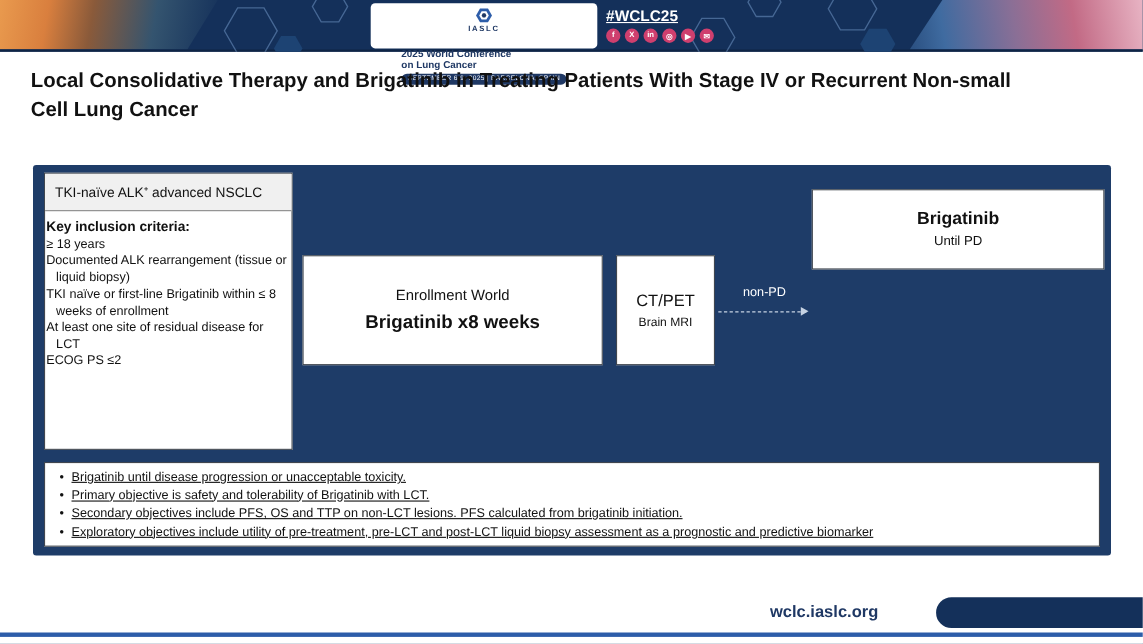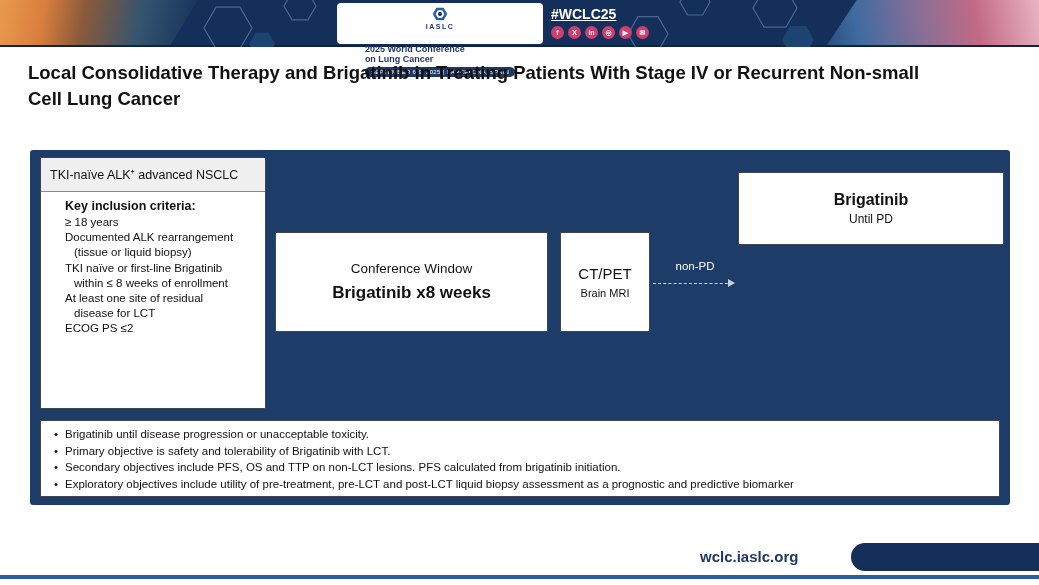--- a/index.html
+++ b/index.html
@@ -39,21 +39,21 @@
            font-weight:bold; color:#111; white-space:pre-line; }
 
   
   .schema { position:absolute; left:30px; top:150px; width:980px; height:355px;
             background:#1e3c68; border-radius:3px; }
   .wbox { position:absolute; background:#fff; border:1px solid #40464f; }
 
   .box-inclusion { left:10px; top:7px; width:226px; height:252px; }
   .inc-header { height:34px; background:#f0f0f0; border-bottom:1px solid #8a8a8a; font-size:12.5px;
                 display:flex; align-items:center; padding-left:9px; }
-  .inc-body { padding:7px 24px; }
+  .inc-body { padding:7px 1px; }
   .inc-sub { font-weight:bold; font-size:12.5px; margin-bottom:2px; }
   .inc-list { list-style:none; font-size:11.5px; line-height:1.32; }
   .inc-list li { padding-left:9px; text-indent:-9px; }
 
   .box-enroll { left:245px; top:82px; width:273px; height:100px; display:flex; flex-direction:column;
                 align-items:center; justify-content:center; gap:7px; }
   .enroll-l1 { font-size:13.5px; }
   .enroll-l2 { font-size:17px; font-weight:bold; }
 
   .box-ct { left:530px; top:82px; width:90px; height:100px; display:flex; flex-direction:column;
@@ -74,21 +74,21 @@
   .brig-l2 { font-size:12px; }
 
   .box-lct { left:708px; top:83px; width:266px; height:175px; }
   .lct-title { font-size:16px; font-weight:bold; text-align:center; max-width:200px;
                margin:12px auto 12px; line-height:1.25; }
   .lct-list { list-style:none; font-size:12px; line-height:1.3; padding:0 10px 0 18px; }
   .lct-list li { position:relative; padding-left:13px; margin-bottom:4px; }
   .lct-list li::before { content:"•"; position:absolute; left:0; }
 
   .box-notes { left:10px; top:270px; width:960px; height:77px; }
-  .notes-list { list-style:none; font-size:11.5px; line-height:1.35; padding:6px 10px; }
+  .notes-list { list-style:none; font-size:11.5px; line-height:1.35; padding:6px 10px;text-decoration:underline; }
   .notes-list li { position:relative; padding-left:14px; margin-bottom:1px; }
   .notes-list li::before { content:"•"; position:absolute; left:3px; }
 
   
   .pill-left { position:absolute; left:0; top:543px; width:662px; height:28px; background:#14305a;
                border-radius:0 14px 14px 0; display:flex; align-items:center; padding-left:18px; }
   .author { color:#fff; font-size:10.5px; font-weight:bold; }
   .site { position:absolute; left:700px; top:548px; font-size:15px; font-weight:bold; color:#1f3864; }
   .pill-right { position:absolute; left:851px; top:543px; width:188px; height:28px; background:#14305a;
                 border-radius:14px 0 0 14px; }
@@ -156,21 +156,21 @@
           <li>≥ 18 years</li>
           <li>Documented ALK rearrangement (tissue or liquid biopsy)</li>
           <li>TKI naïve or first-line Brigatinib within ≤ 8 weeks of enrollment</li>
           <li>At least one site of residual disease for LCT</li>
           <li>ECOG PS ≤2</li>
         </ul>
       </div>
     </div>
 
     <div class="wbox box-enroll">
-      <div class="enroll-l1">Conference Window</div>
+      <div class="enroll-l1">Enrollment World</div>
       <div class="enroll-l2">Brigatinib x8 weeks</div>
     </div>
 
     <div class="wbox box-ct">
       <div class="ct-l1">CT/PET</div>
       <div class="ct-l2">Brain MRI</div>
     </div>
 
     <div class="arrow-label">non-PD</div>
     <div class="arrow">

